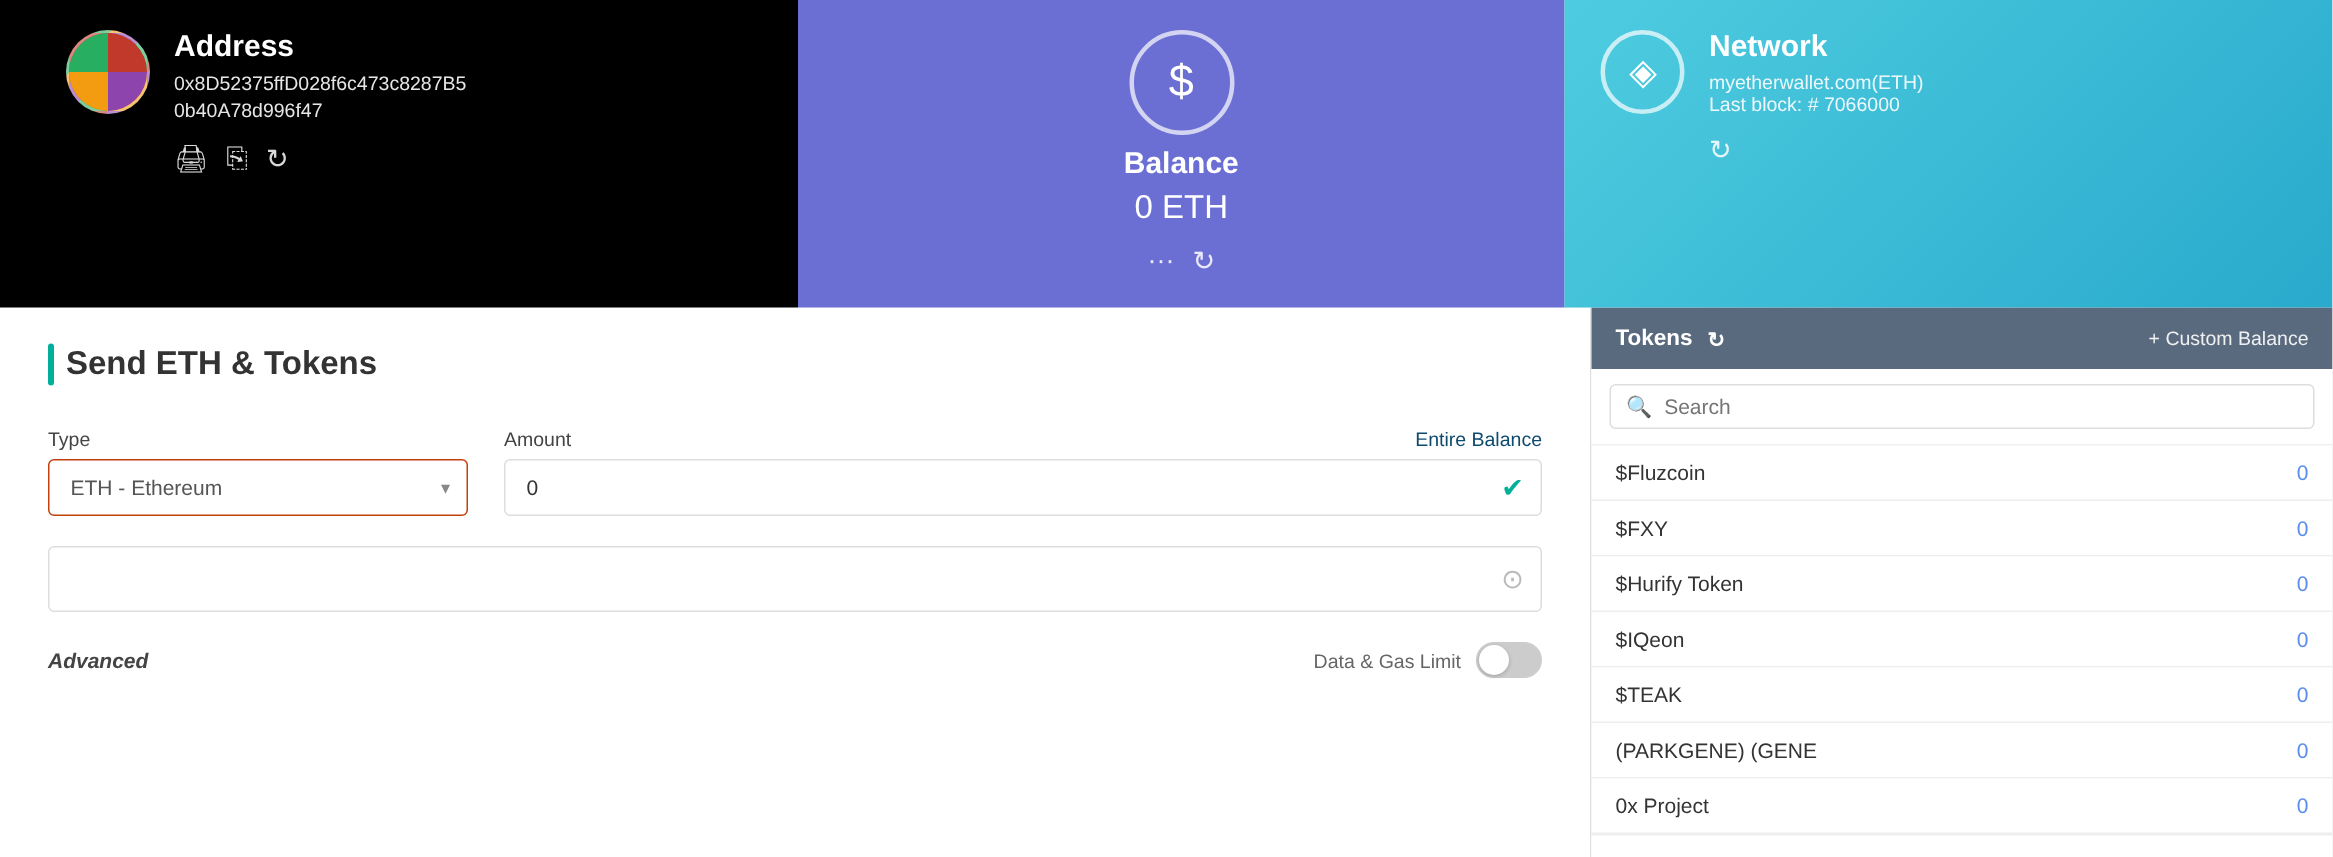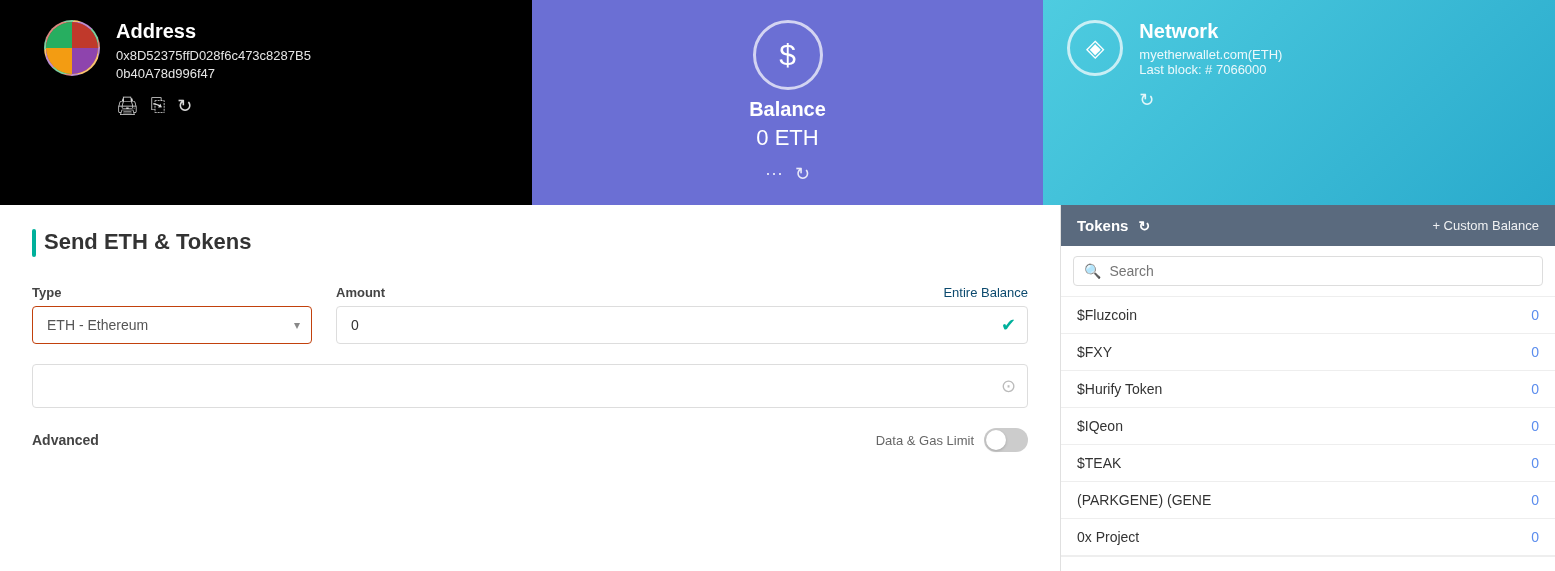--- a/index.html
+++ b/index.html
@@ -173,21 +173,21 @@
       flex-direction: column;
     }
     .form-group-type {
       width: 280px;
     }
     .form-group-amount {
       flex: 1;
     }
     .form-label {
       font-size: 13px;
-      font-weight: 700;
+      font-weight: 400;
       color: #444;
       margin-bottom: 6px;
     }
     .entire-balance-link {
       color: #0c4a6e;
       font-size: 13px;
       cursor: pointer;
       margin-left: auto;
       align-self: flex-end;
       margin-bottom: 6px;
@@ -274,20 +274,21 @@
 
     .advanced-row {
       display: flex;
       justify-content: space-between;
       align-items: center;
     }
     .advanced-label {
       font-size: 14px;
       font-weight: 600;
       color: #444;
+      font-style: italic;
     }
     .gas-limit-wrapper {
       display: flex;
       align-items: center;
       gap: 10px;
     }
     .gas-limit-text {
       font-size: 13px;
       color: #666;
       padding-left: 22px;

